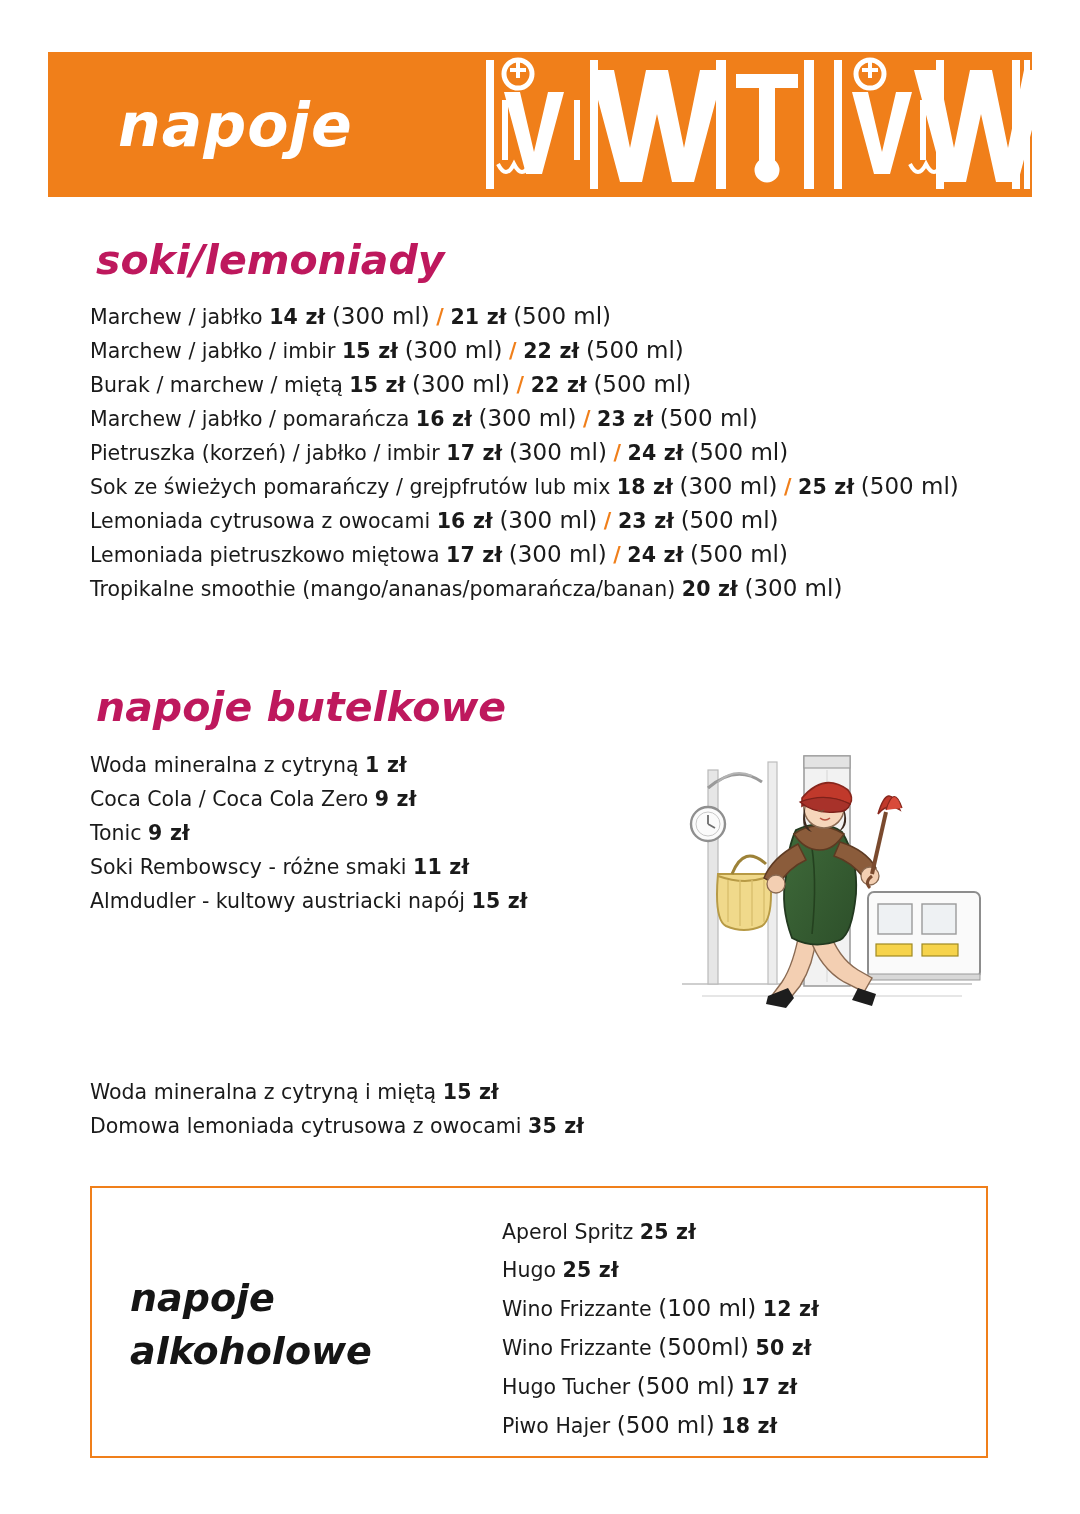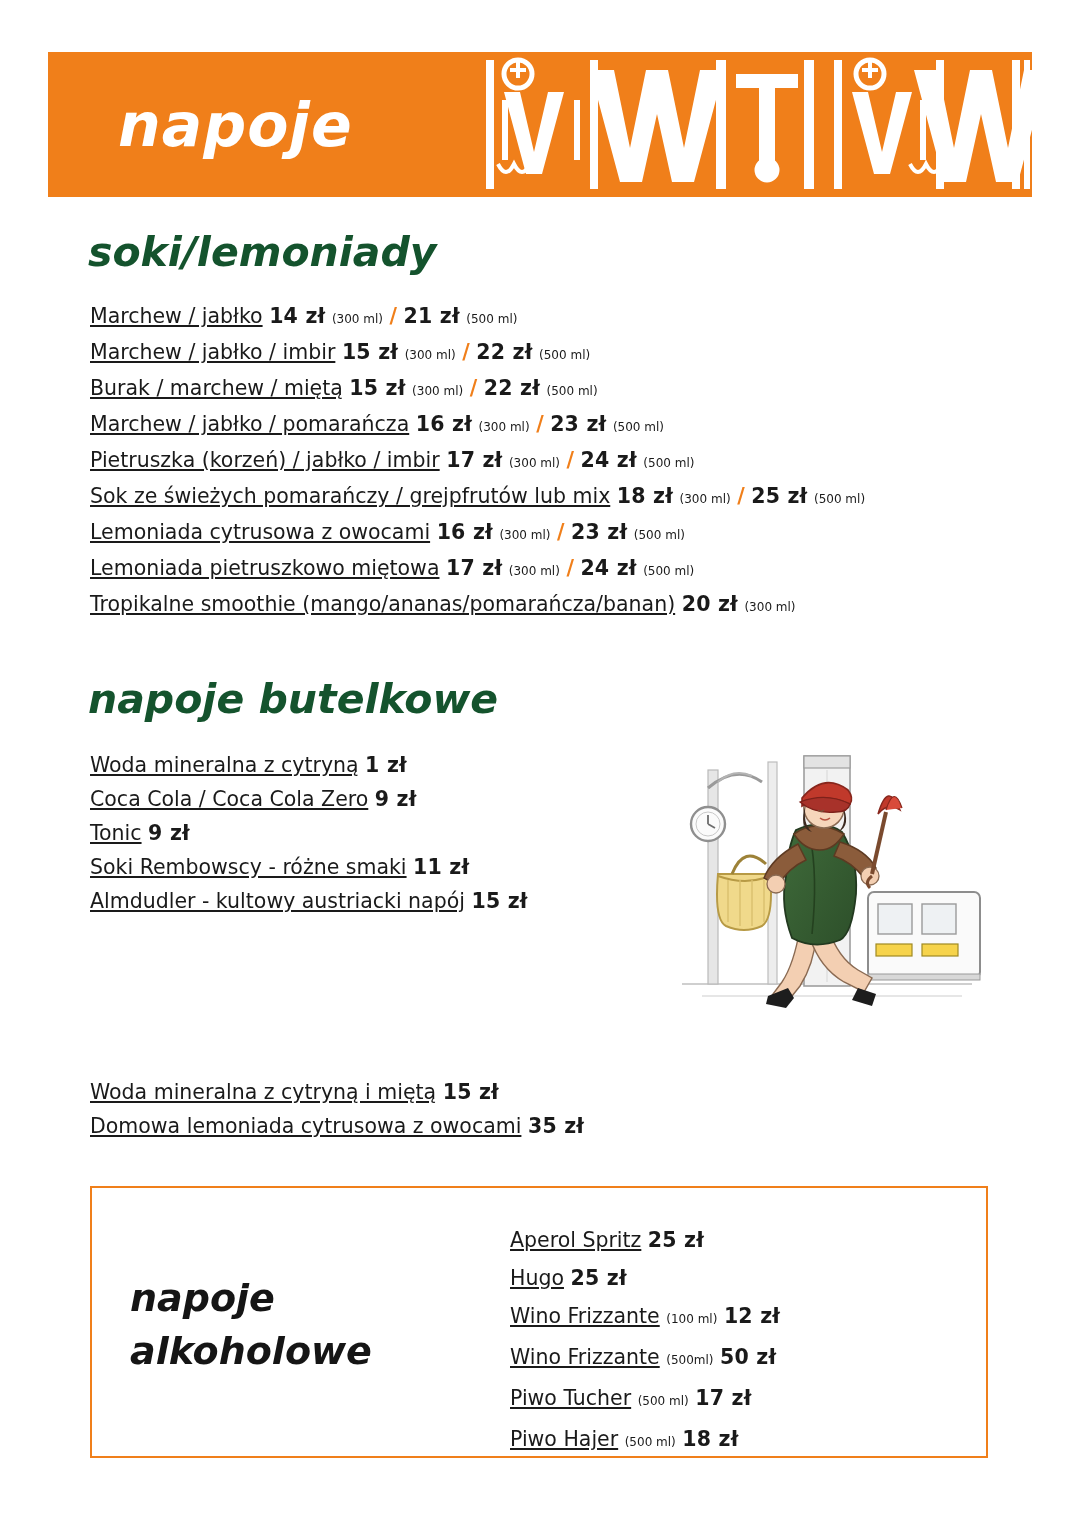--- a/index.html
+++ b/index.html
@@ -53,23 +53,23 @@
     top: 0;
     width: 1080px;
     height: 1162px;
     padding-left: 40px;
   }
   .section-title {
     font-family: "DejaVu Sans", sans-serif;
     font-style: italic;
     font-weight: 700;
     font-size: 41px;
-    color: #14532d;
+    color: #be185d;
     letter-spacing: 0px;
-    margin: 0;
+    margin: 8px;
     white-space: nowrap;
   }
   .sec-soki { position: absolute; left: 88px; top: 228px; }
   .sec-butelkowe { position: absolute; left: 88px; top: 675px; }
   .sec-karafka { position: absolute; left: 88px; top: 1005px; }
 
   .list {
     position: absolute;
     margin: 0;
     padding: 0;
@@ -81,27 +81,27 @@
 
   .item {
     font-size: 20.5px;
     line-height: 33px;
     color: #1a1a1a;
     white-space: nowrap;
   }
   .list-butelkowe .item,
   .list-karafka .item { line-height: 34px; }
 
-  .name { font-weight: 400; text-decoration: underline; }
+  .name { font-weight: 400; }
   .price {
     font-weight: 700;
     letter-spacing: 0.2px;
   }
   .vol {
-    font-size: 12px;
+    font-size: 23px;
     font-weight: 400;
   }
   .sep {
     color: #F07F1A;
     font-weight: 700;
   }
 
   
   .illustration {
     position: absolute;
@@ -130,21 +130,21 @@
     font-style: italic;
     font-weight: 700;
     font-size: 38px;
     line-height: 53px;
     color: #151515;
   }
   .alco-list {
     position: absolute;
     left: 494px;
     top: 1205px;
-    margin: 16px;
+    margin: 8px;
     padding: 0;
     list-style: none;
     width: 470px;
   }
   .alco-list .item {
     font-size: 20.5px;
     line-height: 38px;
   }
 </style>
 </head>
@@ -398,21 +398,21 @@
       <span class="name">Wino Frizzante</span>
       <span class="vol">(100 ml)</span>
       <span class="price">12 zł</span>
     </li>
     <li class="item">
       <span class="name">Wino Frizzante</span>
       <span class="vol">(500ml)</span>
       <span class="price">50 zł</span>
     </li>
     <li class="item">
-      <span class="name">Piwo Tucher</span>
+      <span class="name">Hugo Tucher</span>
       <span class="vol">(500 ml)</span>
       <span class="price">17 zł</span>
     </li>
     <li class="item">
       <span class="name">Piwo Hajer</span>
       <span class="vol">(500 ml)</span>
       <span class="price">18 zł</span>
     </li>
   </ul>
 

